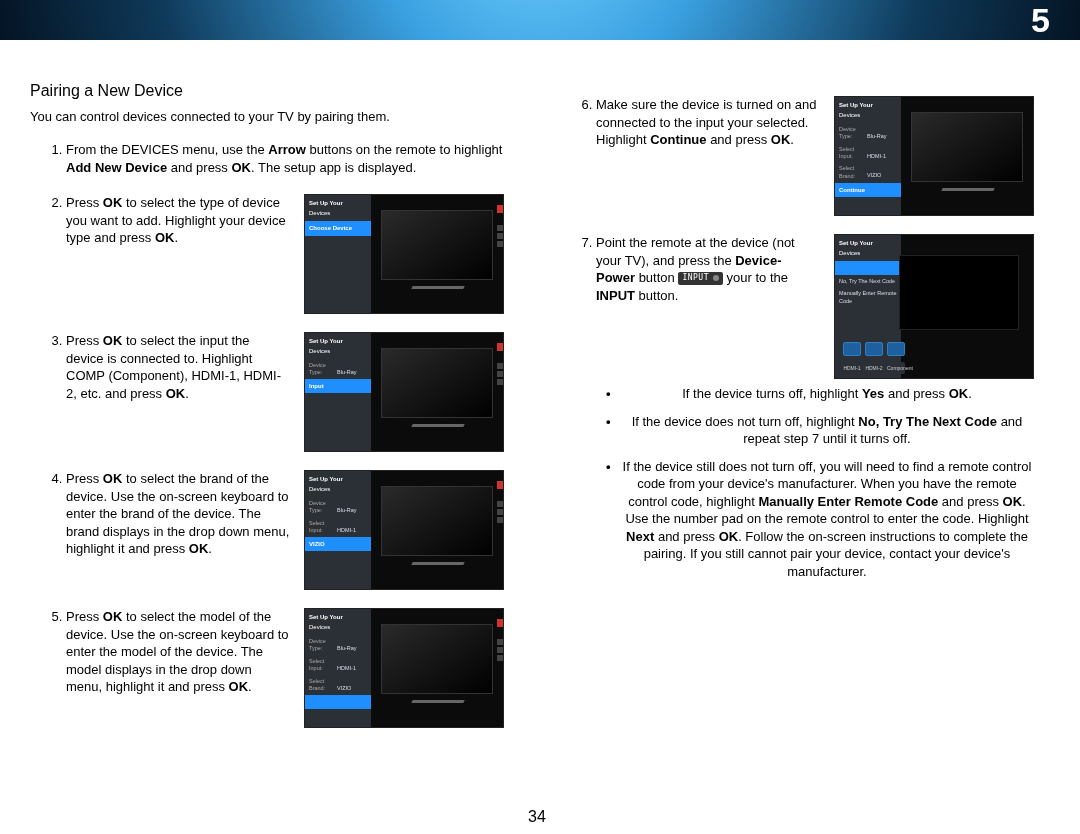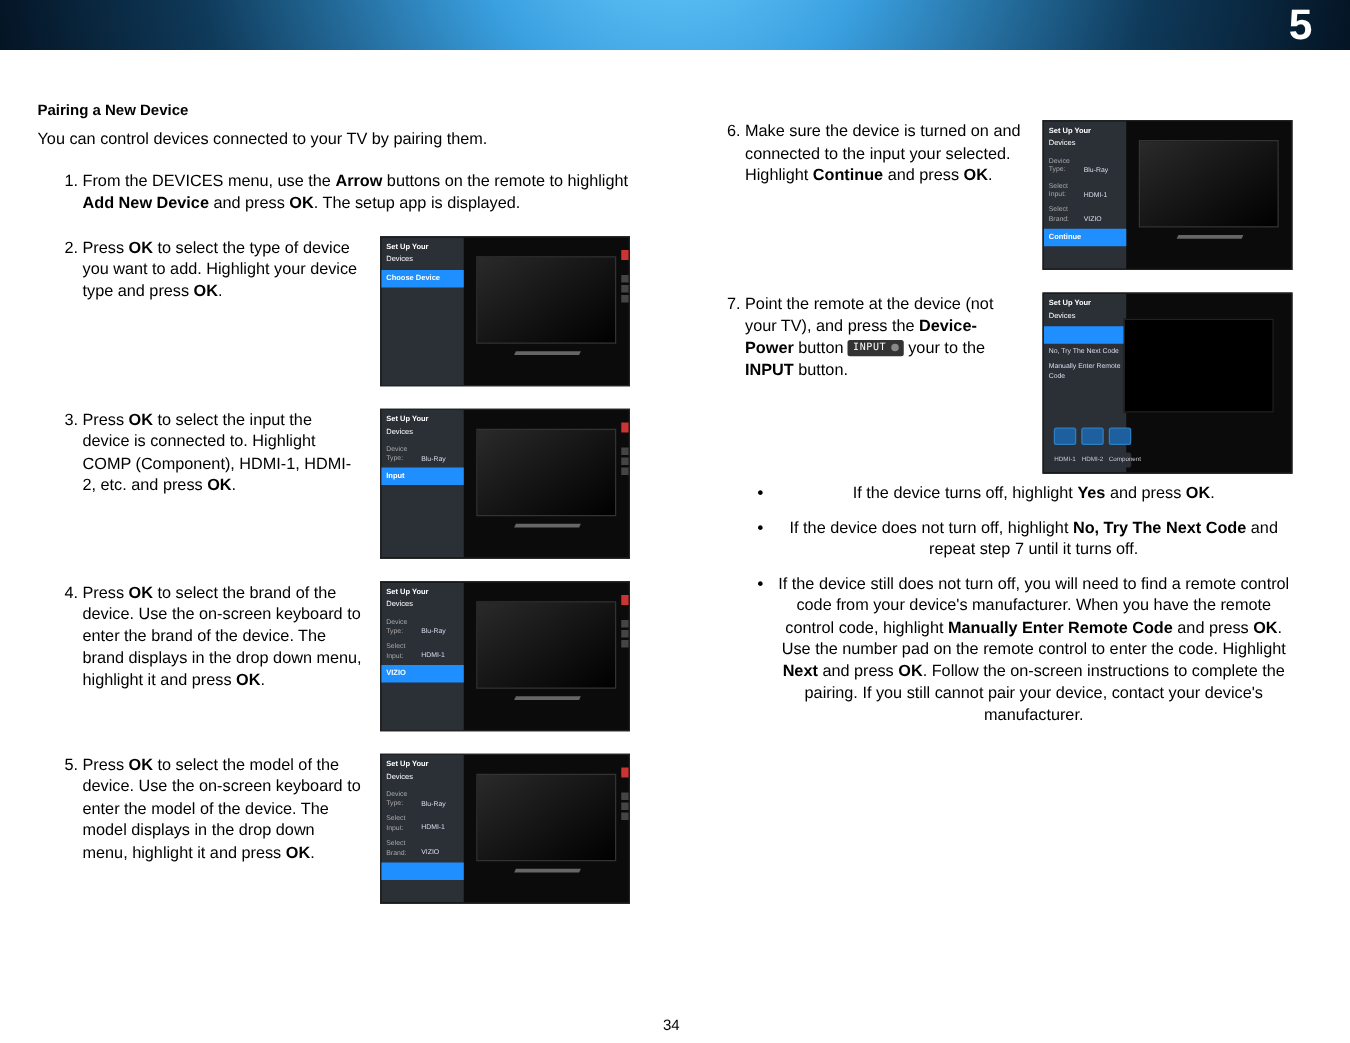--- a/index.html
+++ b/index.html
@@ -21,21 +21,21 @@
   .chapter {
     position:absolute; right:30px; top:0; color:#fff;
     font-size:34px; font-weight:bold; line-height:40px;
   }
   .content {
     position:absolute; left:0; right:0; top:60px; bottom:0;
     padding:20px 30px 10px 30px;
   }
   .columns { display:flex; gap:40px; }
   .col { flex:1 1 50%; }
-  h4 { font-size:12px; font-weight:bold; margin:0 0 6px 0; }
+  h4 { font-size:16px; font-weight:normal; margin:0 0 6px 0; }
   p { margin:0 0 10px 0; }
   ol { margin:16px; padding-left:20px; }
   ol>li { margin-bottom:18px; }
   ul { margin:6px 0; padding-left:14px; list-style:none;text-align:center; }
   ul>li { margin-bottom:10px; position:relative; padding-left:10px; }
   ul>li:before { content:"•"; position:absolute; left:-4px; top:0; font-weight:bold; }
   .stepwrap { display:flex; gap:14px; align-items:flex-start; }
   .steptext { flex:1; }
   .fig {
     flex:0 0 200px; height:120px; background:#0b0b0b;
@@ -54,21 +54,21 @@
   .tv { position:absolute; right:10px; top:15px; width:112px; height:70px;
         background:linear-gradient(145deg,#2a2a2a,#000); border:1px solid #333; }
   .tv:after { content:""; position:absolute; left:30px; bottom:-10px; width:52px; height:3px; background:#666;
               transform:skewX(-25deg); }
   .bigtv { position:absolute; right:14px; top:20px; width:120px; height:75px; background:#000; border:1px solid #222; }
   .bluebtns { position:absolute; left:8px; bottom:22px; display:flex; gap:4px; }
   .bluebtns div { width:18px; height:14px; background:#1e5fa0; border:1px solid #2e7fc0; border-radius:2px; }
   .smallbtns { position:absolute; left:8px; bottom:4px; display:flex; gap:4px; }
   .smallbtns div { width:18px; height:12px; background:#2b3038; border-radius:2px;
                    font-size:5px; color:#ccc; text-align:center; line-height:12px; }
-  .pagenum { position:absolute; bottom:6px; left:0; right:6px; text-align:center; font-size:12px; }
+  .pagenum { position:absolute; bottom:6px; left:0; right:6px; text-align:center; font-size:16px; }
   b { font-weight:bold; }
   .inputchip {
     display:inline-block; background:#333; color:#fff; font-size:8px;
     padding:1px 4px; border-radius:2px; vertical-align:middle;
     font-family:monospace; letter-spacing:0.5px;
   }
   .inputchip:after {
     content:""; display:inline-block; width:6px; height:6px; border-radius:50%;
     background:#888; margin-left:4px; vertical-align:middle;
   }

